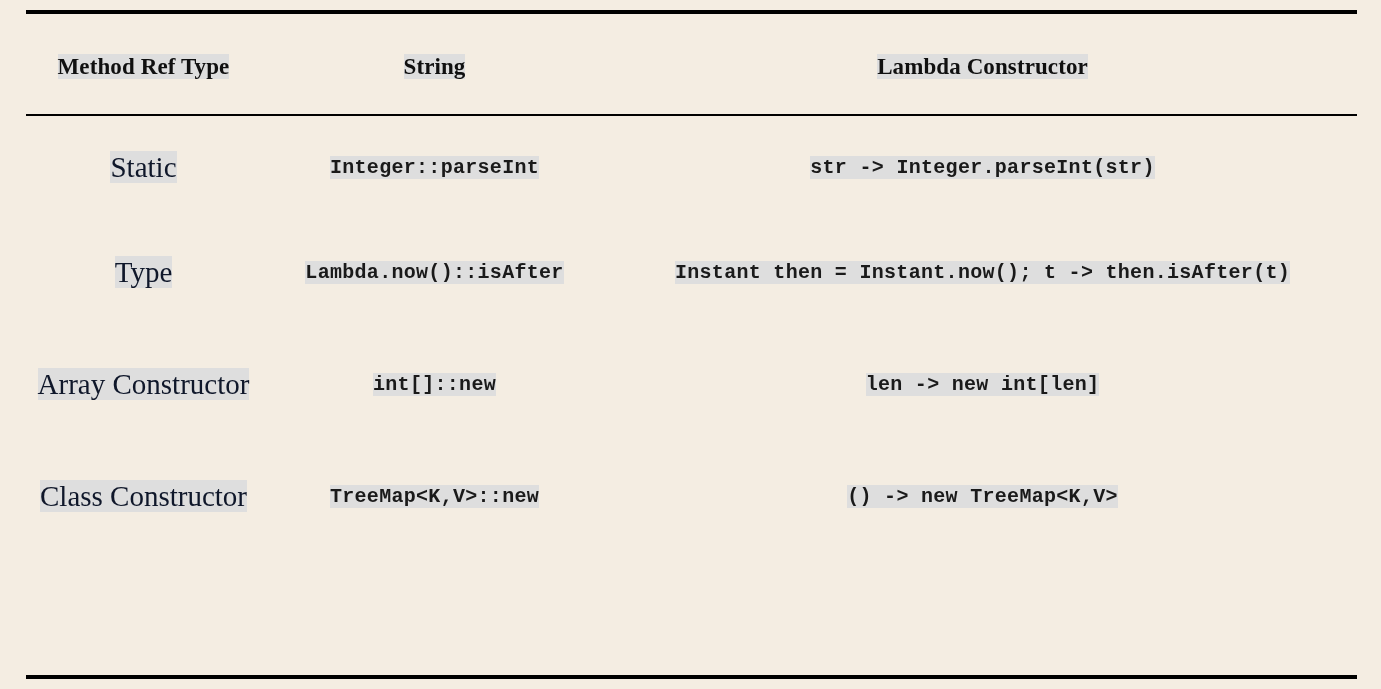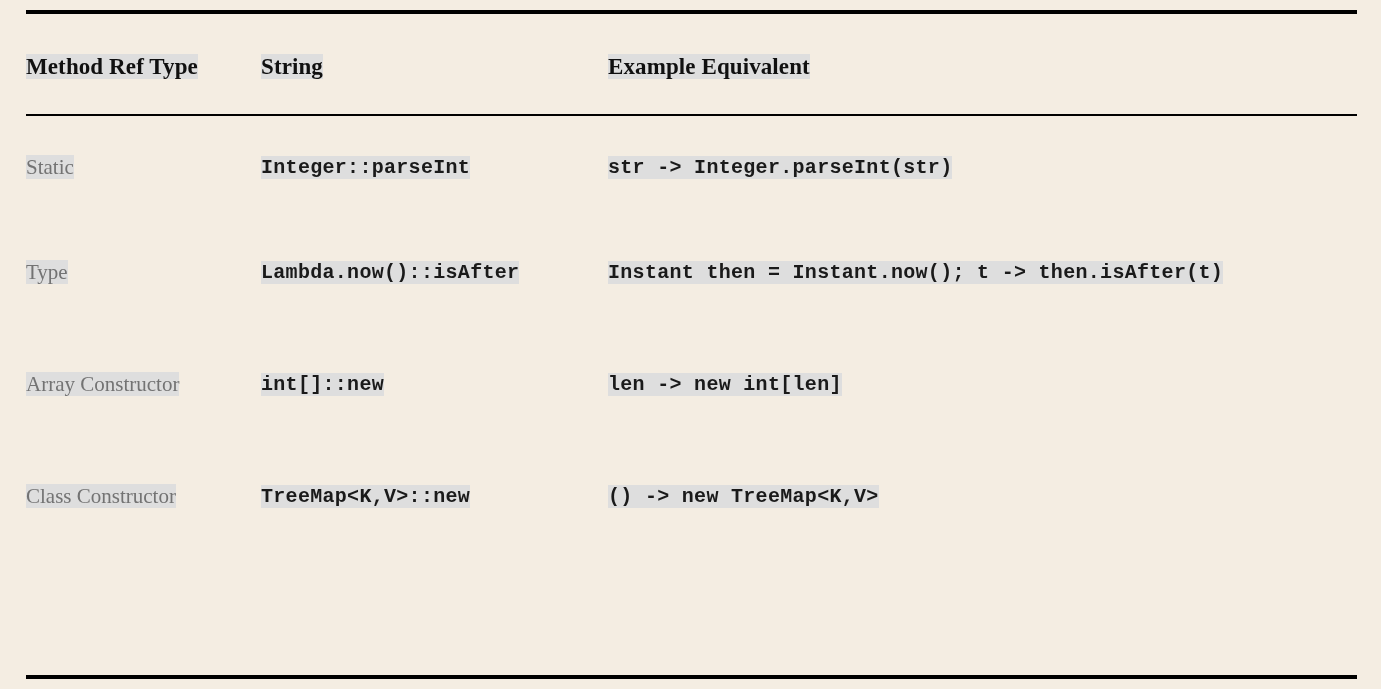--- a/index.html
+++ b/index.html
@@ -41,21 +41,21 @@
     border-collapse: collapse;
     table-layout: fixed;
   }
 
   table.ref-table col.c-type   { width: 235px; }
   table.ref-table col.c-ex     { width: 347px; }
   table.ref-table col.c-lambda { width: 749px; }
 
   table.ref-table th,
   table.ref-table td {
-    text-align: left;
+    text-align: center;
     vertical-align: middle;
     padding: 0;
     border: 0;
     white-space: nowrap;
   }
 
   
   table.ref-table thead th {
     height: 74px;
   }
@@ -72,22 +72,22 @@
   }
 
   
   table.ref-table tbody tr {
     height: 112px;
   }
 
   .type-text {
     font-family: "Liberation Serif", "DejaVu Serif", serif;
     font-weight: normal;
-    font-size: 21px;
-    color: #737373;
+    font-size: 29px;
+    color: #0f172a;
     background: #dedede;
     line-height: 1.26;
     box-decoration-break: clone;
     -webkit-box-decoration-break: clone;
   }
 
   .code-text {
     font-family: "Liberation Mono", "DejaVu Sans Mono", monospace;
     font-weight: bold;
     font-size: 20px;
@@ -119,21 +119,21 @@
     </colgroup>
     <thead>
       <tr>
         <th>
           <span class="hdr-text">Method Ref Type</span>
         </th>
         <th>
           <span class="hdr-text">String</span>
         </th>
         <th>
-          <span class="hdr-text">Example Equivalent</span>
+          <span class="hdr-text">Lambda Constructor</span>
         </th>
       </tr>
     </thead>
     <tbody>
 
       <tr>
         <td>
           <span class="type-text">Static</span>
         </td>
         <td>

